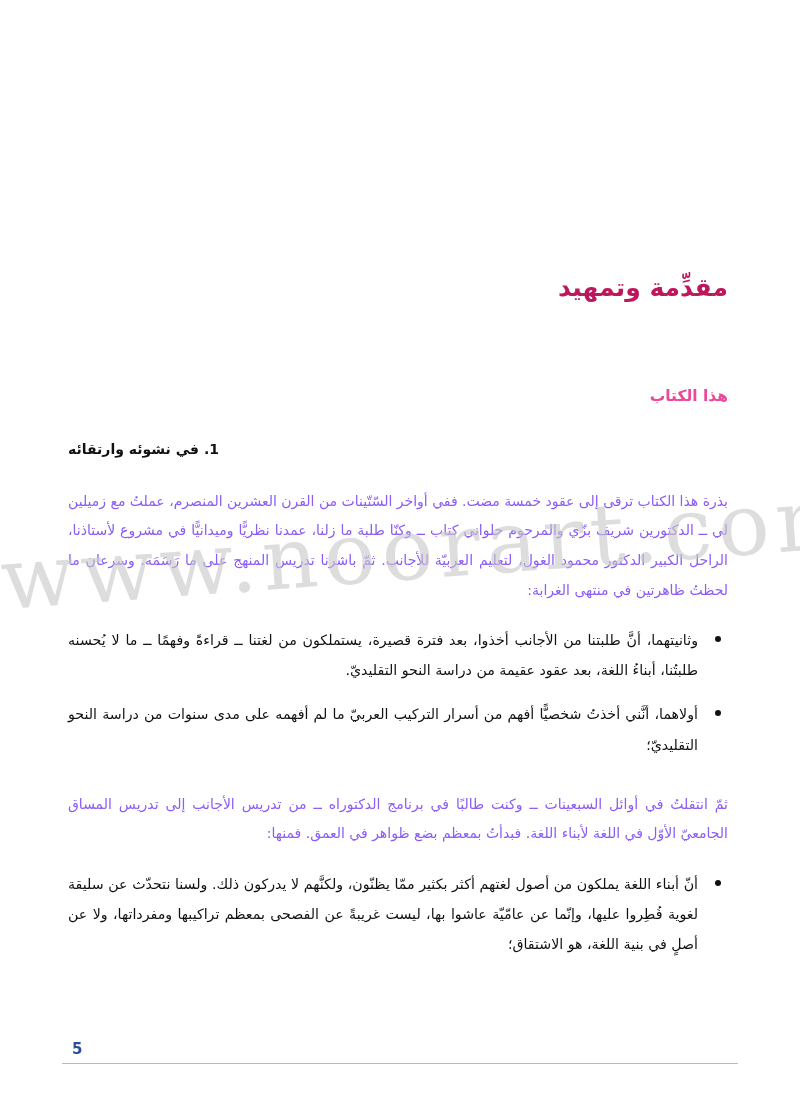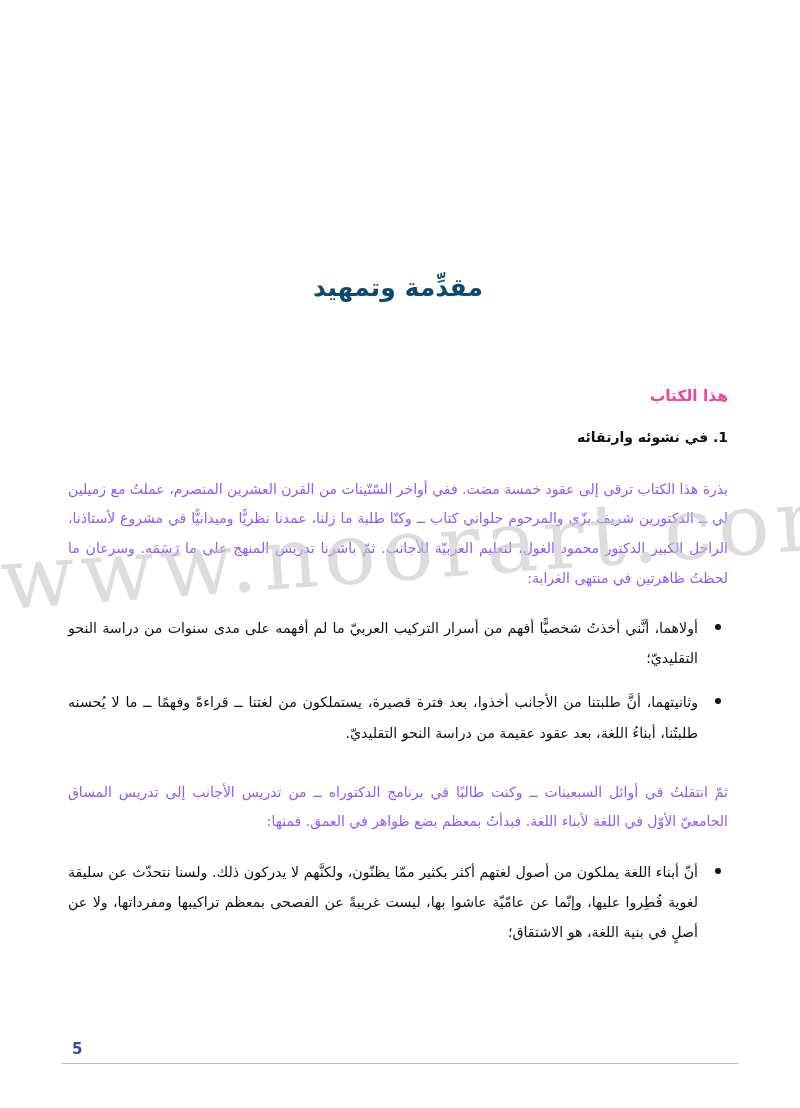--- a/index.html
+++ b/index.html
@@ -42,39 +42,38 @@
   .content {
     position: absolute;
     right: 72px;
     left: 68px;
     top: 0;
     z-index: 2;
   }
 
   .doc-title {
     margin-top: 272px;
-    text-align: center;
     font-size: 25px;
     font-weight: bold;
-    color: #0c4a6e;
+    color: #be185d;
     letter-spacing: 0px;
     line-height: 1.3;
   }
 
   .section-heading {
     margin-top: 82px;
     text-align: right;
     font-size: 15.5px;
     font-weight: bold;
     color: #ec4899;
   }
 
   .sub-heading {
-    margin-top: 24px;
-    text-align: right;
+    margin-top: 36px;
+    text-align: left;
     font-size: 14px;
     font-weight: bold;
     color: #111;
   }
 
   p.body-text {
     margin: 0;
     margin-top: 30px;
     text-align: justify;
     text-align-last: right;
@@ -148,25 +147,25 @@
 
     <div class="section-heading">هذا الكتاب</div>
 
     <div class="sub-heading">1. في نشوئه وارتقائه</div>
 
     <p class="body-text">بذرة هذا الكتاب ترقى إلى عقود خمسة مضت. ففي أواخر السّتّينات من القرن العشرين المنصرم، عملتُ مع زميلين لي ــ الدكتورين شريف بزّي والمرحوم حلواني كتاب ــ وكنّا طلبة ما زلنا، عمدنا نظريًّا وميدانيًّا في مشروع لأستاذنا، الراحل الكبير الدكتور محمود الغول، لتعليم العربيّة للأجانب. ثمّ باشرنا تدريس المنهج على ما رَسَمَه. وسرعان ما لحظتُ ظاهرتين في منتهى الغرابة:</p>
 
     <ul class="bullet-list gap-lg">
       <li>
         <span class="bullet-dot"></span>
-        <span>أولاهما، أنَّني أخذتُ شخصيًّا أفهم من أسرار التركيب العربيّ ما لم أفهمه على مدى سنوات من دراسة النحو التقليديّ؛</span>
+        <span>وثانيتهما، أنَّ طلبتنا من الأجانب أخذوا، بعد فترة قصيرة، يستملكون من لغتنا ــ قراءةً وفهمًا ــ ما لا يُحسنه طلبتُنا، أبناءُ اللغة، بعد عقود عقيمة من دراسة النحو التقليديّ.</span>
       </li>
       <li>
         <span class="bullet-dot"></span>
-        <span>وثانيتهما، أنَّ طلبتنا من الأجانب أخذوا، بعد فترة قصيرة، يستملكون من لغتنا ــ قراءةً وفهمًا ــ ما لا يُحسنه طلبتُنا، أبناءُ اللغة، بعد عقود عقيمة من دراسة النحو التقليديّ.</span>
+        <span>أولاهما، أنَّني أخذتُ شخصيًّا أفهم من أسرار التركيب العربيّ ما لم أفهمه على مدى سنوات من دراسة النحو التقليديّ؛</span>
       </li>
     </ul>
 
     <p class="body-text gap-md">ثمّ انتقلتُ في أوائل السبعينات ــ وكنت طالبًا في برنامج الدكتوراه ــ من تدريس الأجانب إلى تدريس المساق الجامعيّ الأوّل في اللغة لأبناء اللغة. فبدأتُ بمعظم بضع ظواهر في العمق. فمنها:</p>
 
     <ul class="bullet-list gap-md">
       <li>
         <span class="bullet-dot"></span>
         <span>أنّ أبناء اللغة يملكون من أصول لغتهم أكثر بكثير ممّا يظنّون، ولكنَّهم لا يدركون ذلك. ولسنا نتحدّث عن سليقة لغوية فُطِروا عليها، وإنّما عن عامّيّة عاشوا بها، ليست غريبةً عن الفصحى بمعظم تراكيبها ومفرداتها، ولا عن أصلٍ في بنية اللغة، هو الاشتقاق؛</span>
       </li>

